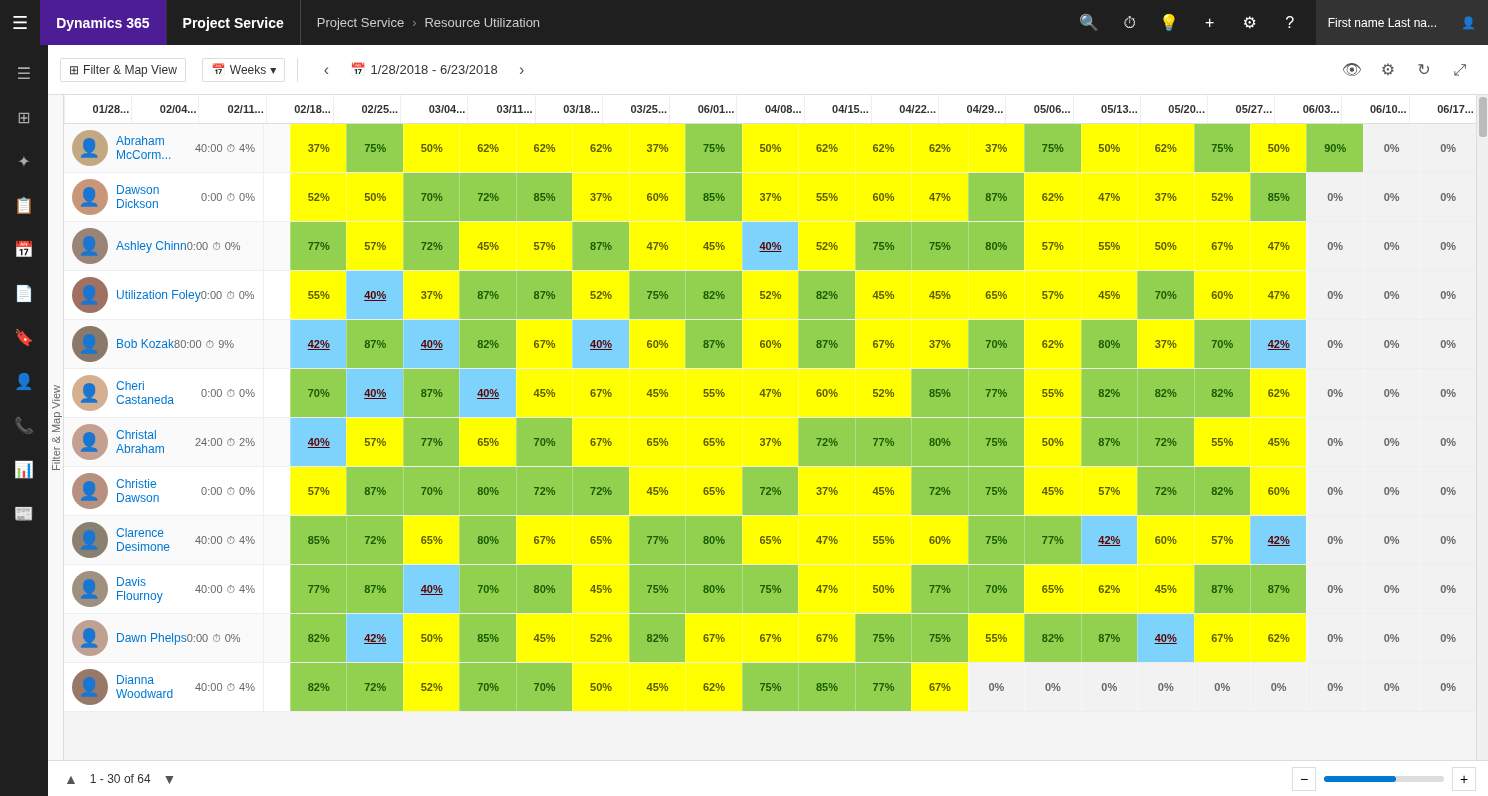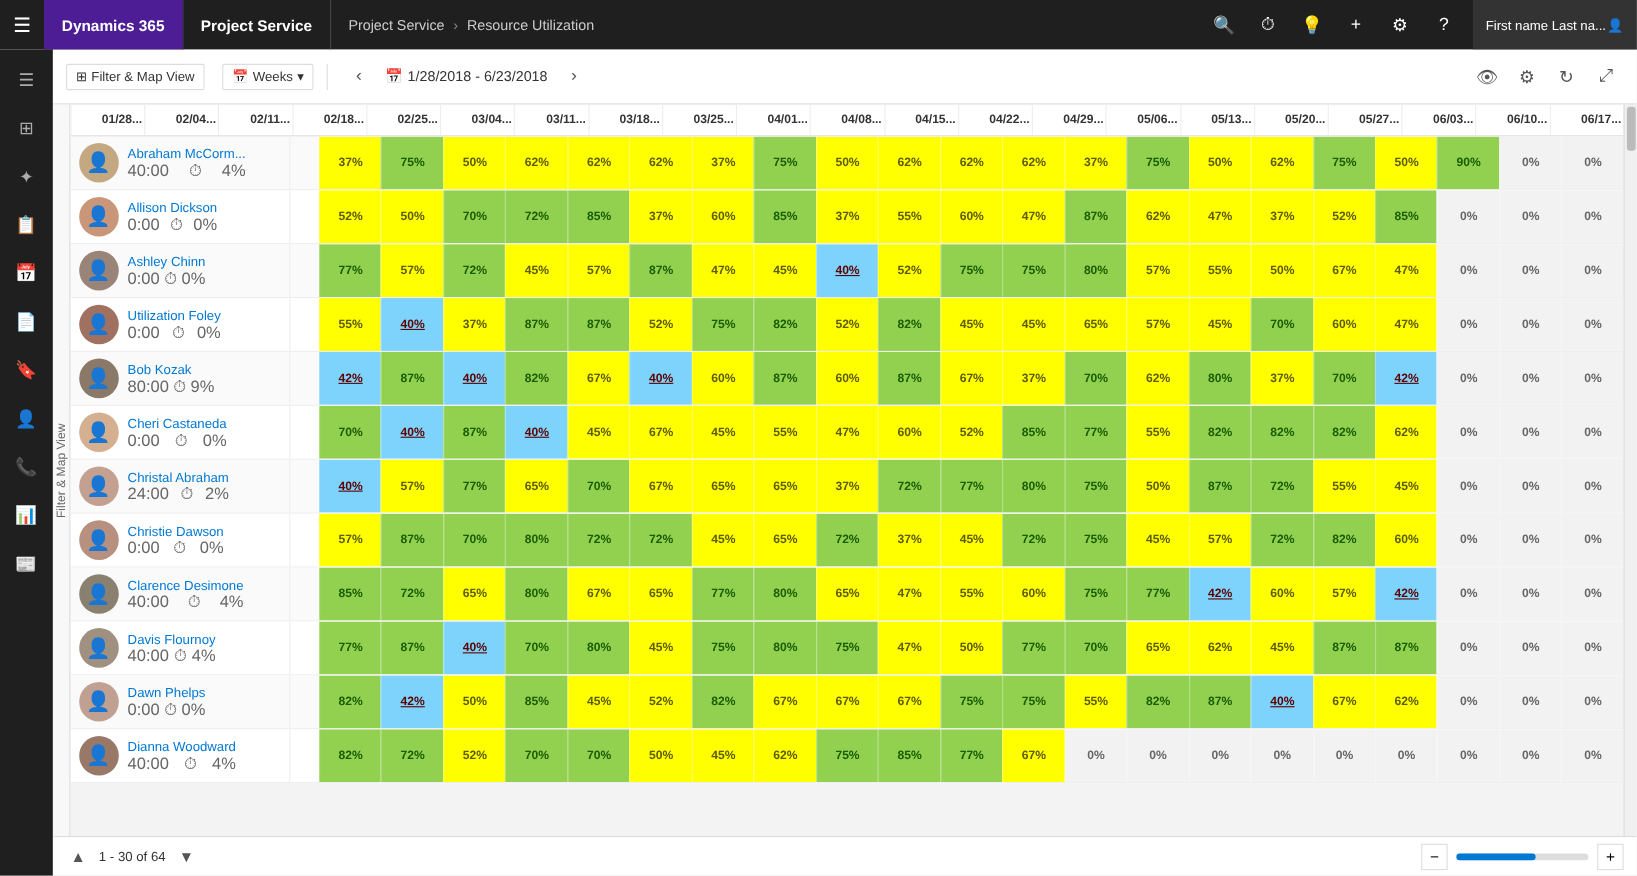--- a/index.html
+++ b/index.html
@@ -32,21 +32,21 @@
     .nav-breadcrumb .sep { color: #888; }
     .nav-icons {
       display: flex; align-items: center; gap: 4px; padding: 0 8px;
     }
     .nav-icon {
       color: white; width: 36px; height: 36px; display: flex; align-items: center; justify-content: center;
       font-size: 16px; cursor: pointer; border-radius: 2px;
     }
     .nav-user {
       background: #333; color: white; font-size: 12px; padding: 0 12px;
-      height: 100%; display: flex; align-items: center; gap: 1px; cursor: pointer;
+      height: 100%; display: flex; align-items: center; gap: 24px; cursor: pointer;
     }
 
     
     .sidebar {
       position: absolute; left: 0; top: 45px; bottom: 0;
       width: 48px; background: #1f1f1f; display: flex; flex-direction: column;
       align-items: center; padding-top: 8px; gap: 4px; z-index: 10;
     }
     .sidebar-icon {
       width: 40px; height: 40px; display: flex; align-items: center; justify-content: center;
@@ -129,23 +129,23 @@
     .grid-row:nth-child(odd) { background: #fafafa; }
 
     .resource-cell {
       width: 200px; flex-shrink: 0; padding: 6px 8px;
       display: flex; align-items: center; gap: 8px; border-right: 1px solid #eee;
     }
     .avatar {
       width: 36px; height: 36px; border-radius: 50%; background: #ccc;
       flex-shrink: 0; overflow: hidden; display: flex; align-items: center; justify-content: center;
     }
-    .resource-info { display: flex; flex-direction: column; }
+    .resource-info { display: flex; flex-direction: row; }
     .resource-name { font-size: 12px; color: #0078d4; font-weight: 500; }
-    .resource-meta { font-size: 15px; color: #666; display: flex; align-items: center; gap: 4px; justify-content: space-between; }
+    .resource-meta { font-size: 11px; color: #666; display: flex; align-items: center; gap: 4px; justify-content: space-between; }
 
     .data-cols {
       flex: 1; display: flex; overflow: hidden; padding-left: 26px;
     }
     .data-cell {
       min-width: 54px; flex: 1; text-align: center; font-size: 11px; font-weight: 600;
       display: flex; align-items: center; justify-content: center;
       border-left: 1px solid rgba(255,255,255,0.3);
     }
 
@@ -274,21 +274,21 @@
         <div class="date-cols-header" id="date-header">
             <div class="date-col-header">01/28...</div>
             <div class="date-col-header">02/04...</div>
             <div class="date-col-header">02/11...</div>
             <div class="date-col-header">02/18...</div>
             <div class="date-col-header">02/25...</div>
             <div class="date-col-header">03/04...</div>
             <div class="date-col-header">03/11...</div>
             <div class="date-col-header">03/18...</div>
             <div class="date-col-header">03/25...</div>
-            <div class="date-col-header">04/01...</div>
+            <div class="date-col-header">06/01...</div>
             <div class="date-col-header">04/08...</div>
             <div class="date-col-header">04/15...</div>
             <div class="date-col-header">04/22...</div>
             <div class="date-col-header">04/29...</div>
             <div class="date-col-header">05/06...</div>
             <div class="date-col-header">05/13...</div>
             <div class="date-col-header">05/20...</div>
             <div class="date-col-header">05/27...</div>
             <div class="date-col-header">06/03...</div>
             <div class="date-col-header">06/10...</div>
@@ -330,21 +330,21 @@
               <div class="data-cell c-yellow">50%</div>
               <div class="data-cell c-green">90%</div>
               <div class="data-cell c-gray">0%</div>
               <div class="data-cell c-gray">0%</div>
             </div>
           </div>
           <div class="grid-row">
             <div class="resource-cell">
               <div class="avatar" style="background: rgb(201, 150, 122); font-size: 18px;">👤</div>
               <div class="resource-info">
-                <div class="resource-name">Allison Dickson</div>
+                <div class="resource-name">Dawson Dickson</div>
                 <div class="resource-meta">
                   <span>0:00</span>
                   <span>⏱</span>
                   <span>0%</span>
                 </div>
               </div>
             </div>
             <div class="data-cols">
               <div class="data-cell c-yellow">52%</div>
               <div class="data-cell c-yellow">50%</div>

